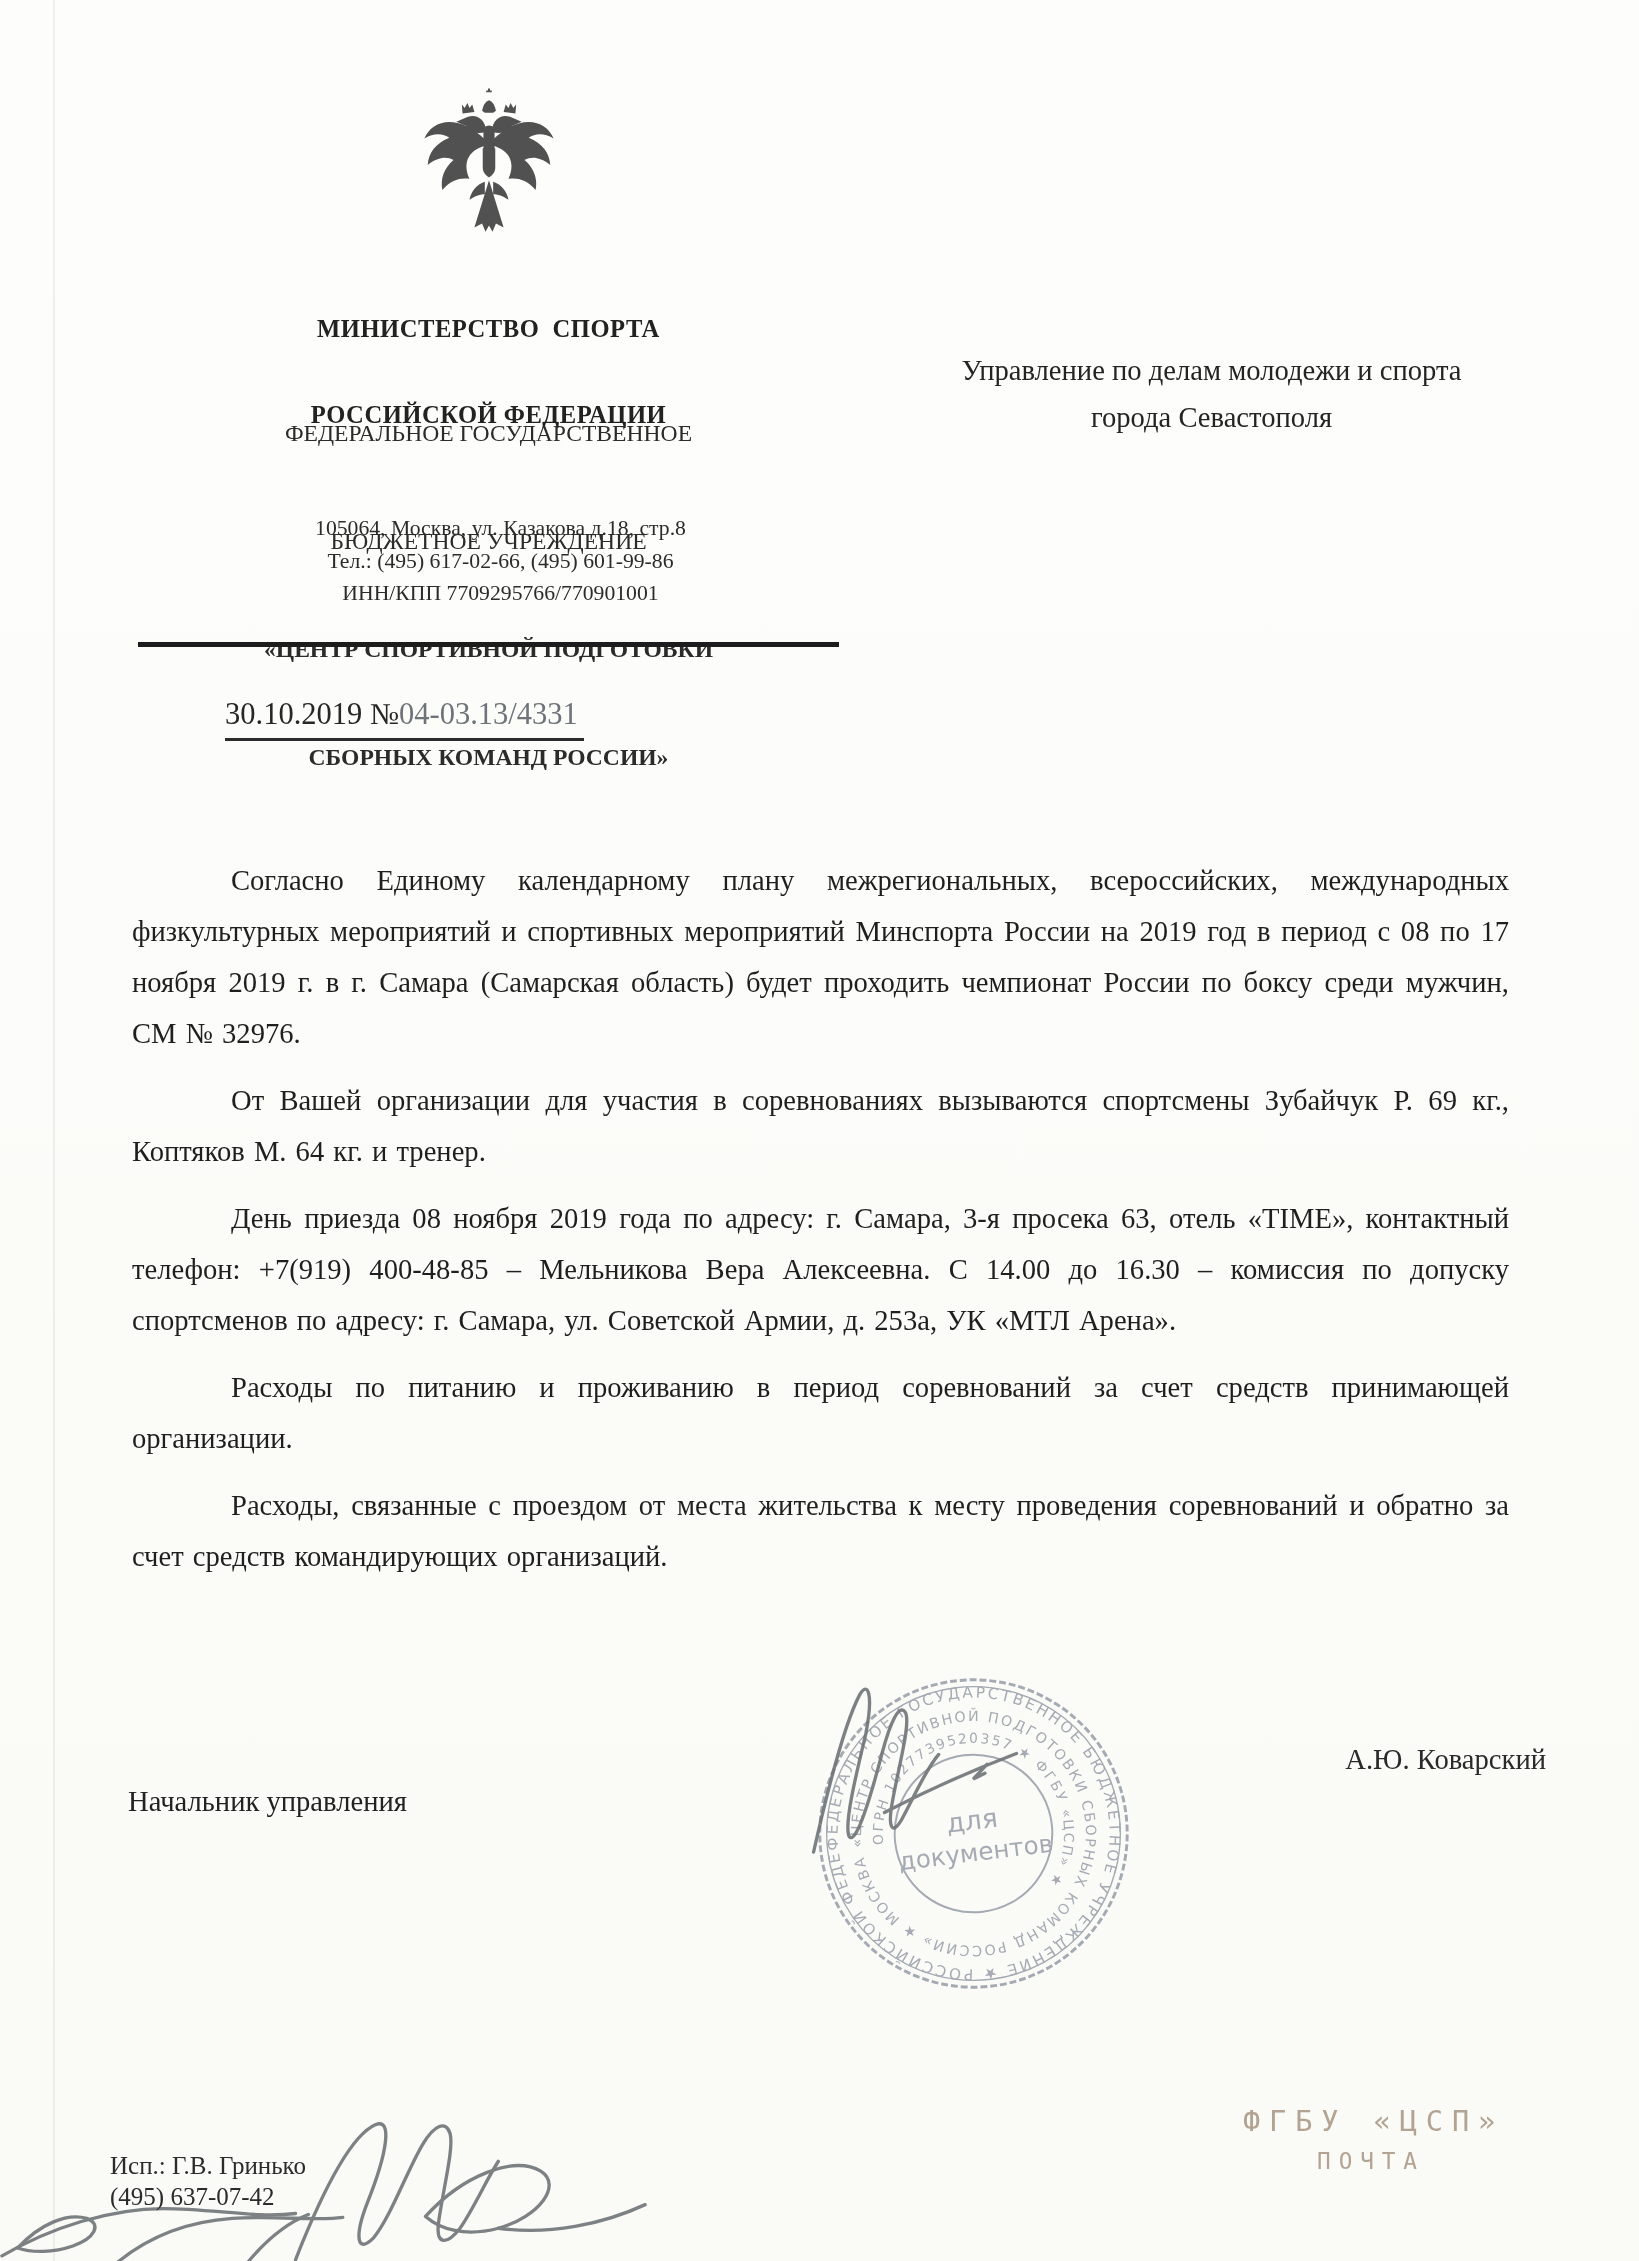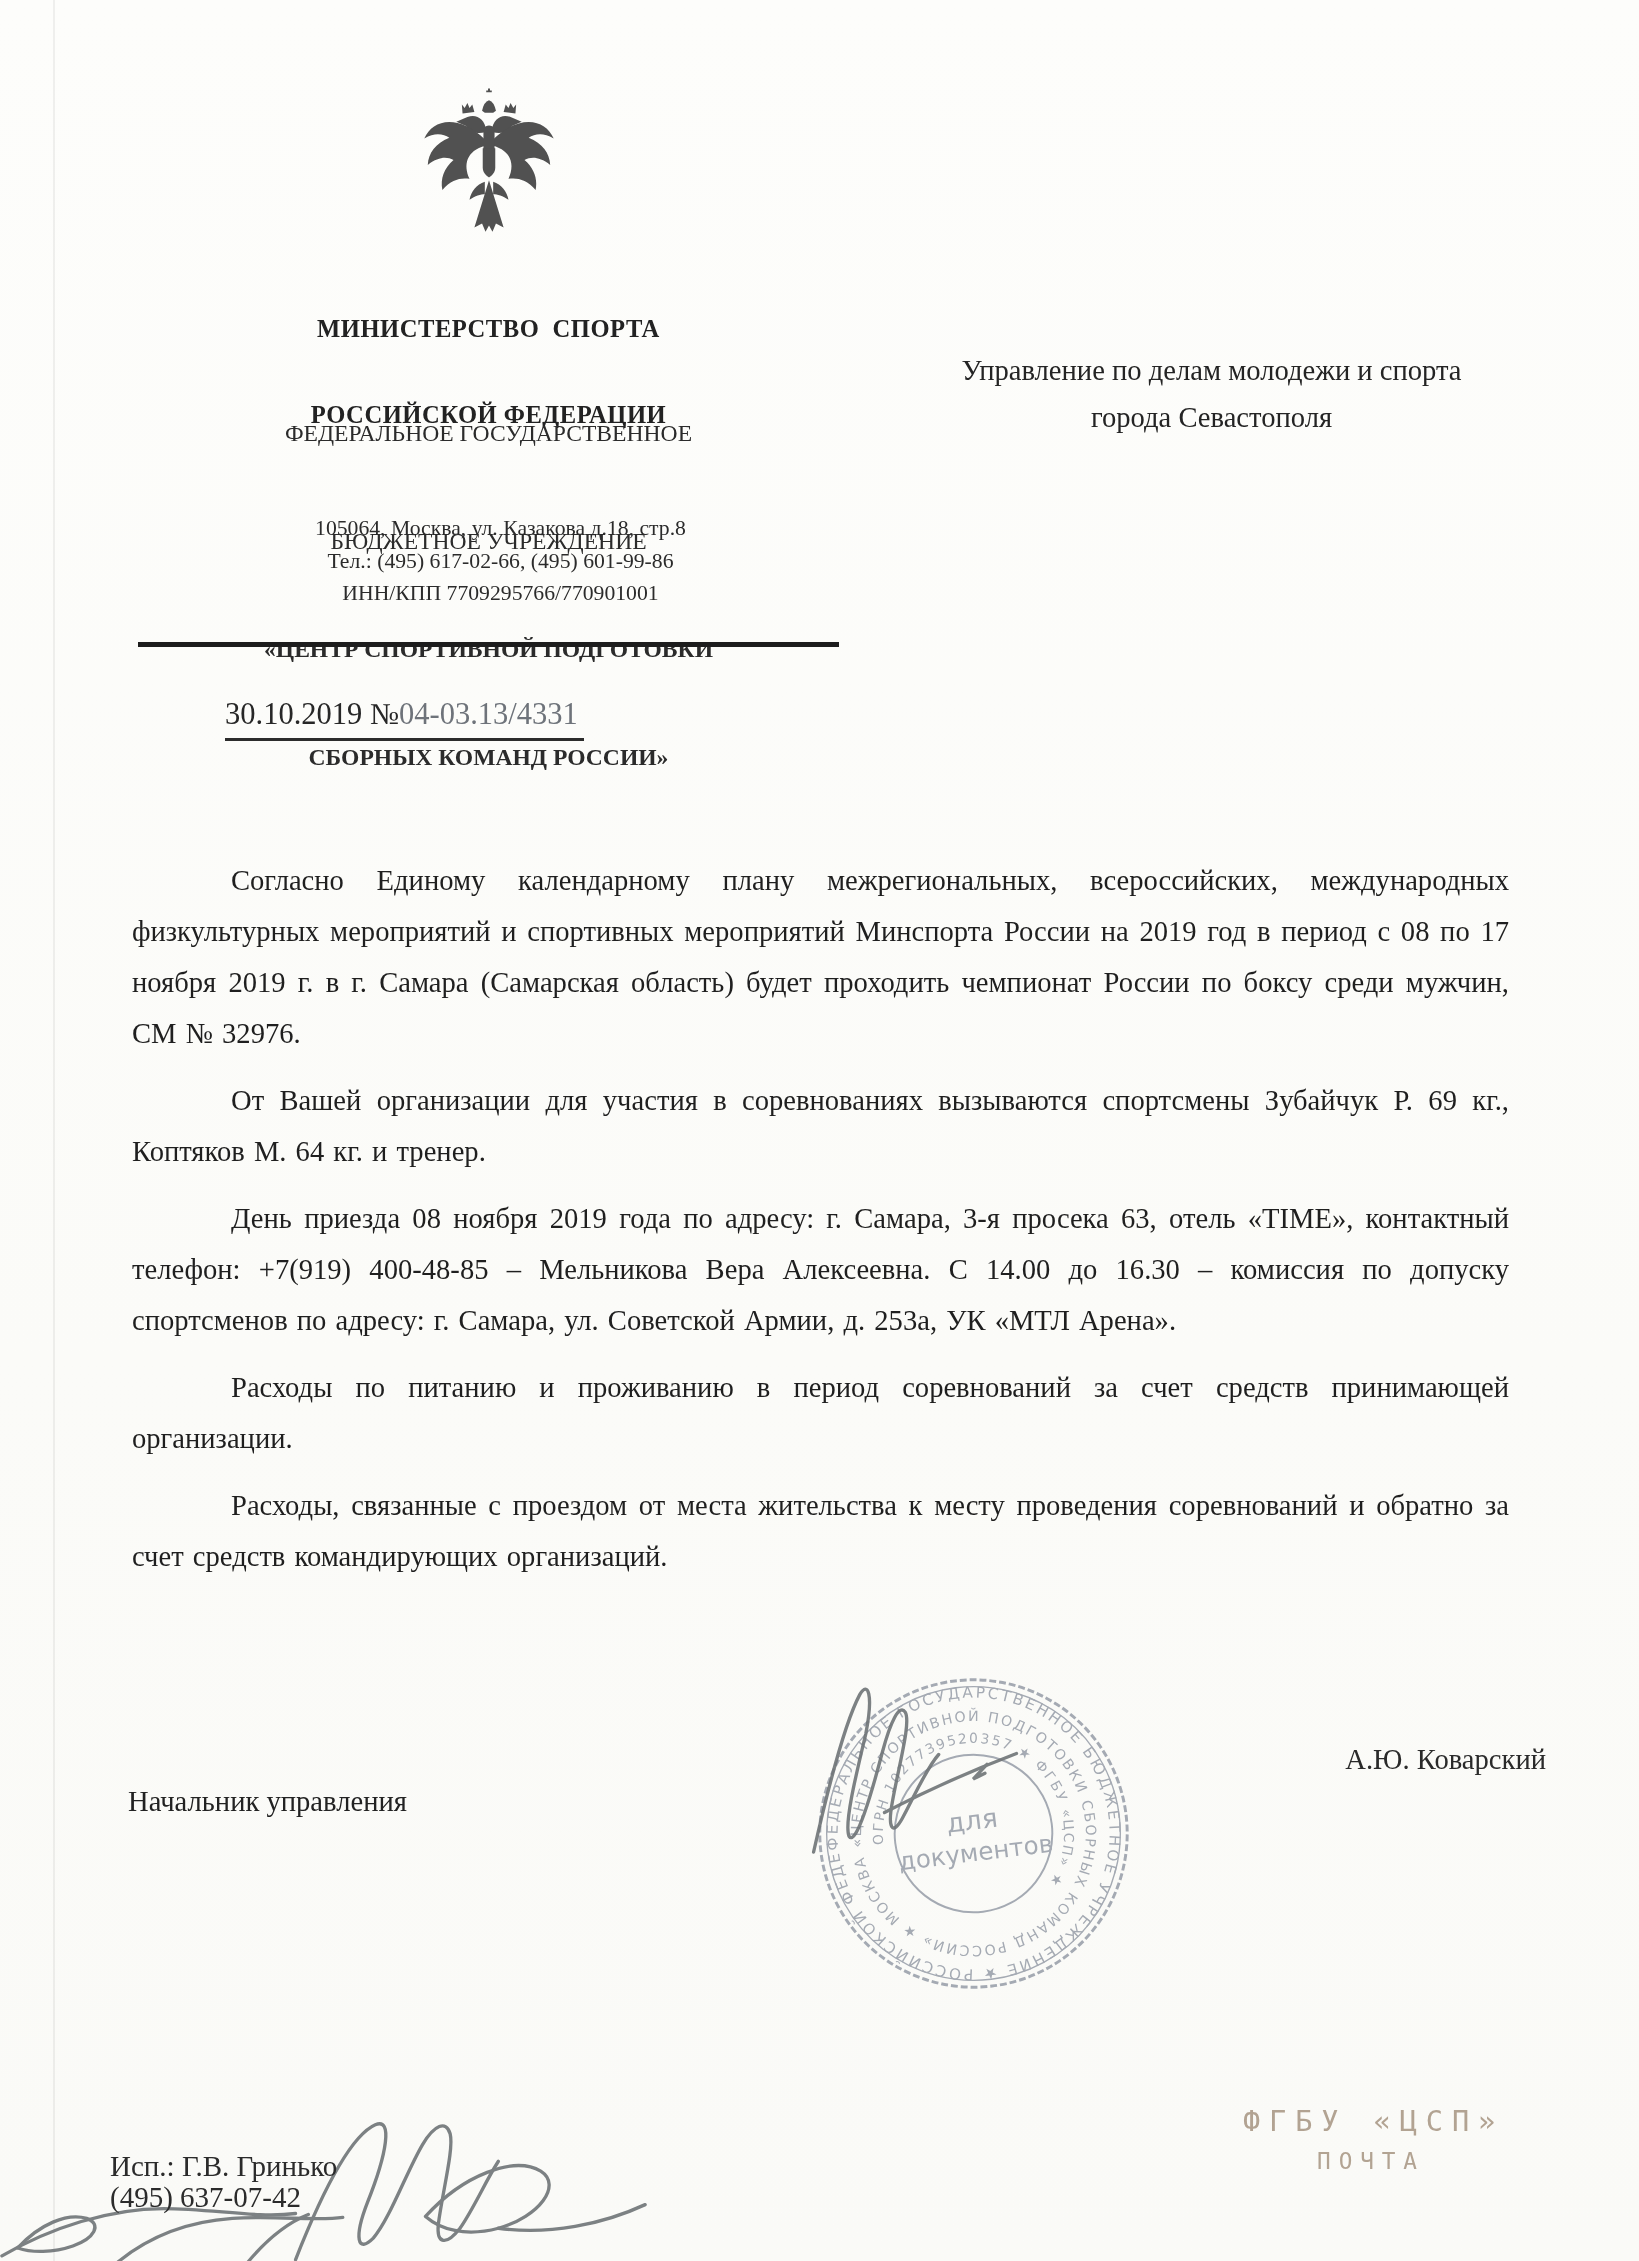--- a/index.html
+++ b/index.html
@@ -53,21 +53,21 @@
   .sig-position{position:absolute;left:128px;top:1746px;font-size:28.6px;color:#222;margin-top:40px;}
   .sig-name{position:absolute;left:1221px;top:1744px;width:325px;text-align:right;font-size:28.6px;color:#2a2a2a;}
   
   .stamp{position:absolute;left:806px;top:1666px;width:335px;height:335px;opacity:.78;transform:rotate(-7deg);}
   .stamp text{font-family:"DejaVu Sans",sans-serif;}
   
   .ink{position:absolute;left:0;top:0;width:1639px;height:2262px;pointer-events:none;}
   
   .executor{
     position:absolute;left:110px;top:2151px;
-    font-size:29px;line-height:30.5px;color:#2b2b2b;
+    font-size:25px;line-height:30.5px;color:#2b2b2b;
   }
   .mail-stamp{
     position:absolute;left:1237px;top:2104px;width:256px;
     font-family:"DejaVu Sans Mono",monospace;
     color:rgba(158,138,118,.78);
     text-align:center;
     margin-left:6px;
   }
   .mail-stamp .l1{font-size:28.6px;letter-spacing:8.9px;white-space:pre;}
   .mail-stamp .l2{font-size:22.7px;letter-spacing:7.9px;margin-top:9.9px;}

